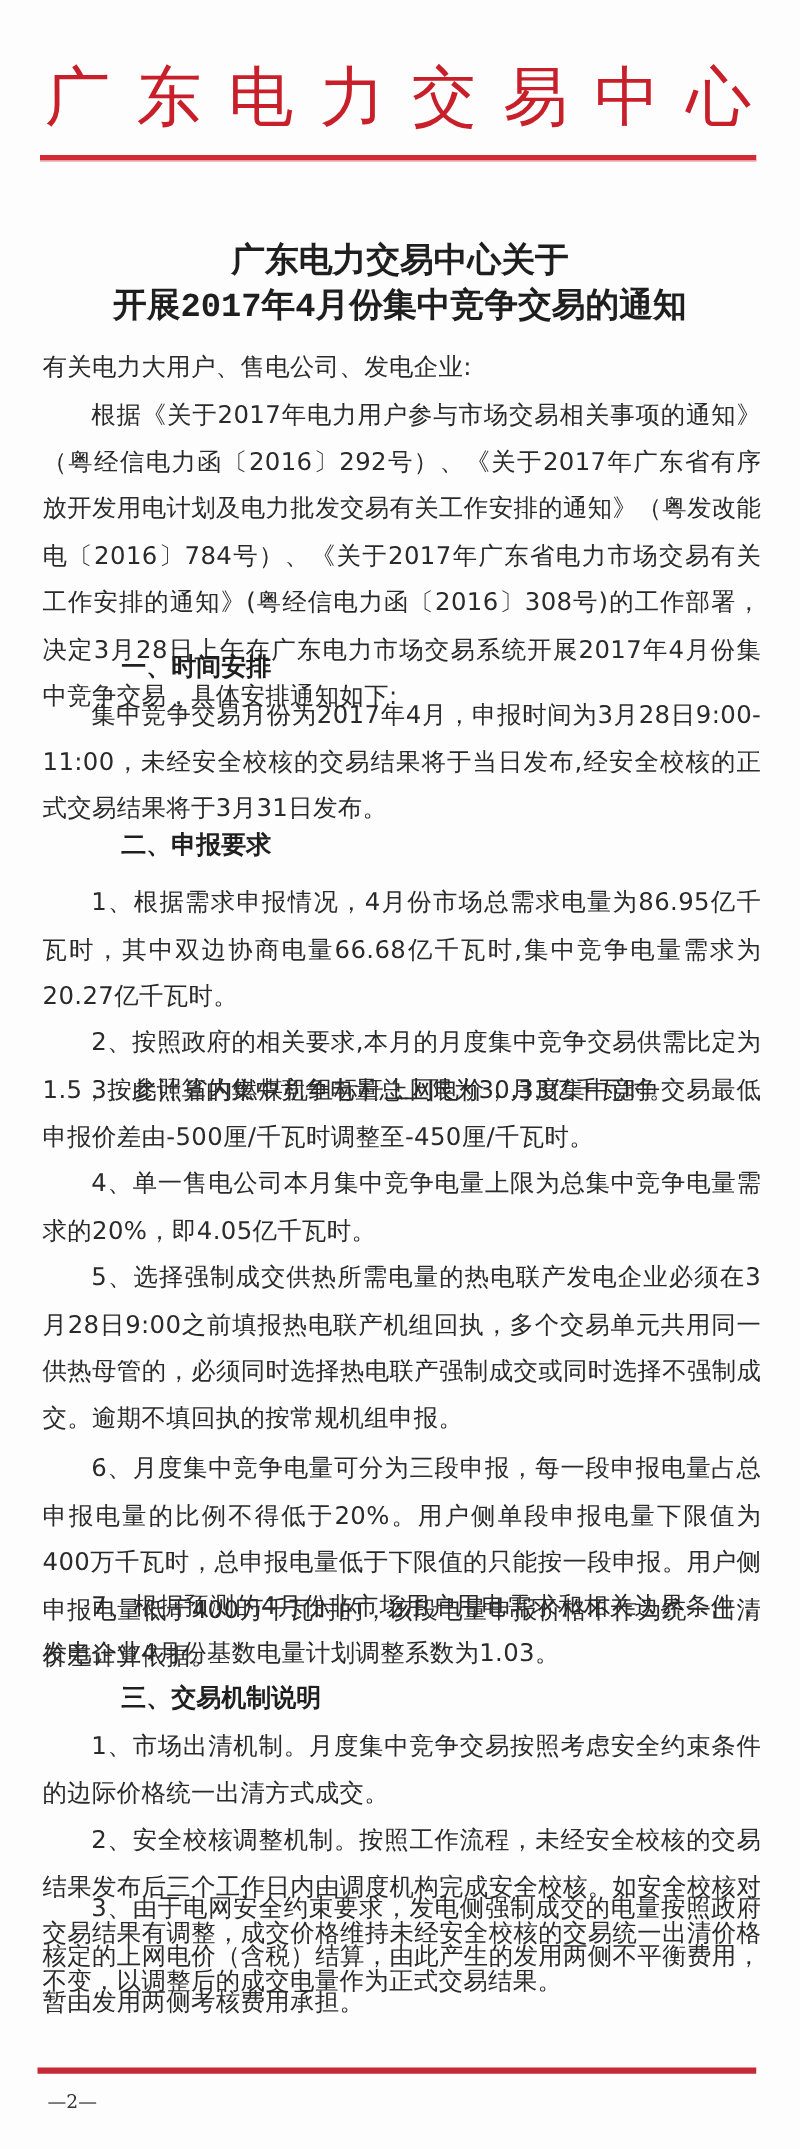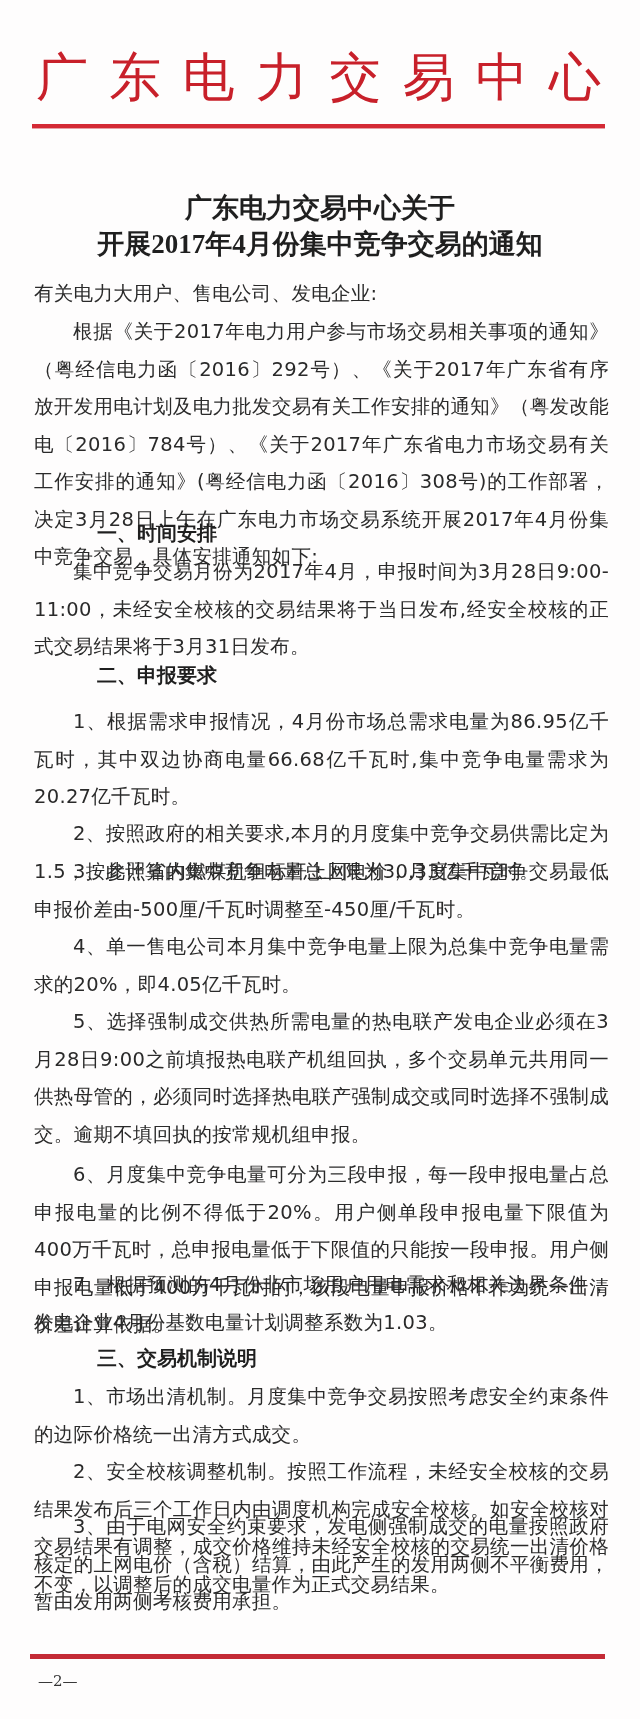--- a/index.html
+++ b/index.html
@@ -13,21 +13,21 @@
     color: #c8202a; font-size: 52px; font-family: "DejaVu Serif", serif; font-weight: normal;
   }
   .letterhead span { display: inline-block; width: 60px; text-align: center; }
   .rule-top {
     position: absolute; left: 32px; top: 124px; width: 573px; height: 4px;
     background: #d42a35; border-bottom: 1px solid #e8a0a5;
   }
   .title {
     position: absolute; left: 0; width: 640px; text-align: center;
     font-size: 27px; font-weight: bold; color: #1f1f1f; letter-spacing: 0px;
-    font-family: Liberation Serif, serif;
+    font-family: Liberation Mono, monospace;
   }
   .title.l1 { top: 190px; }
   .title.l2 { top: 226px; }
   .para {
     position: absolute; left: 34px; width: 575px;
     font-size: 19.5px; line-height: 37.5px; color: #2a2a2a;
     text-align: justify; text-align-last: left;
     font-family: "DejaVu Sans", "Liberation Sans", sans-serif;
     letter-spacing: 0.3px;
   }

